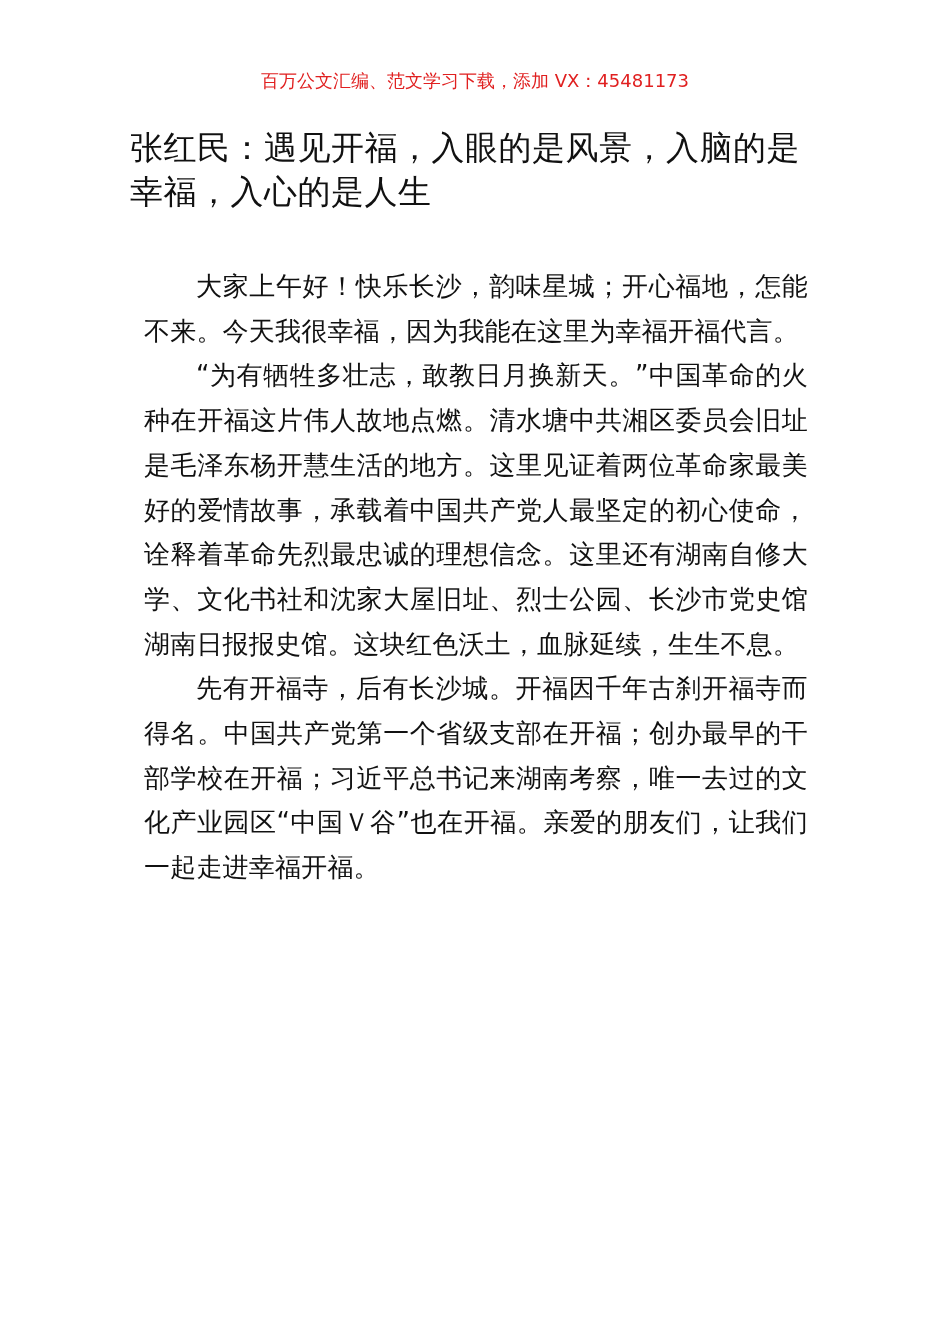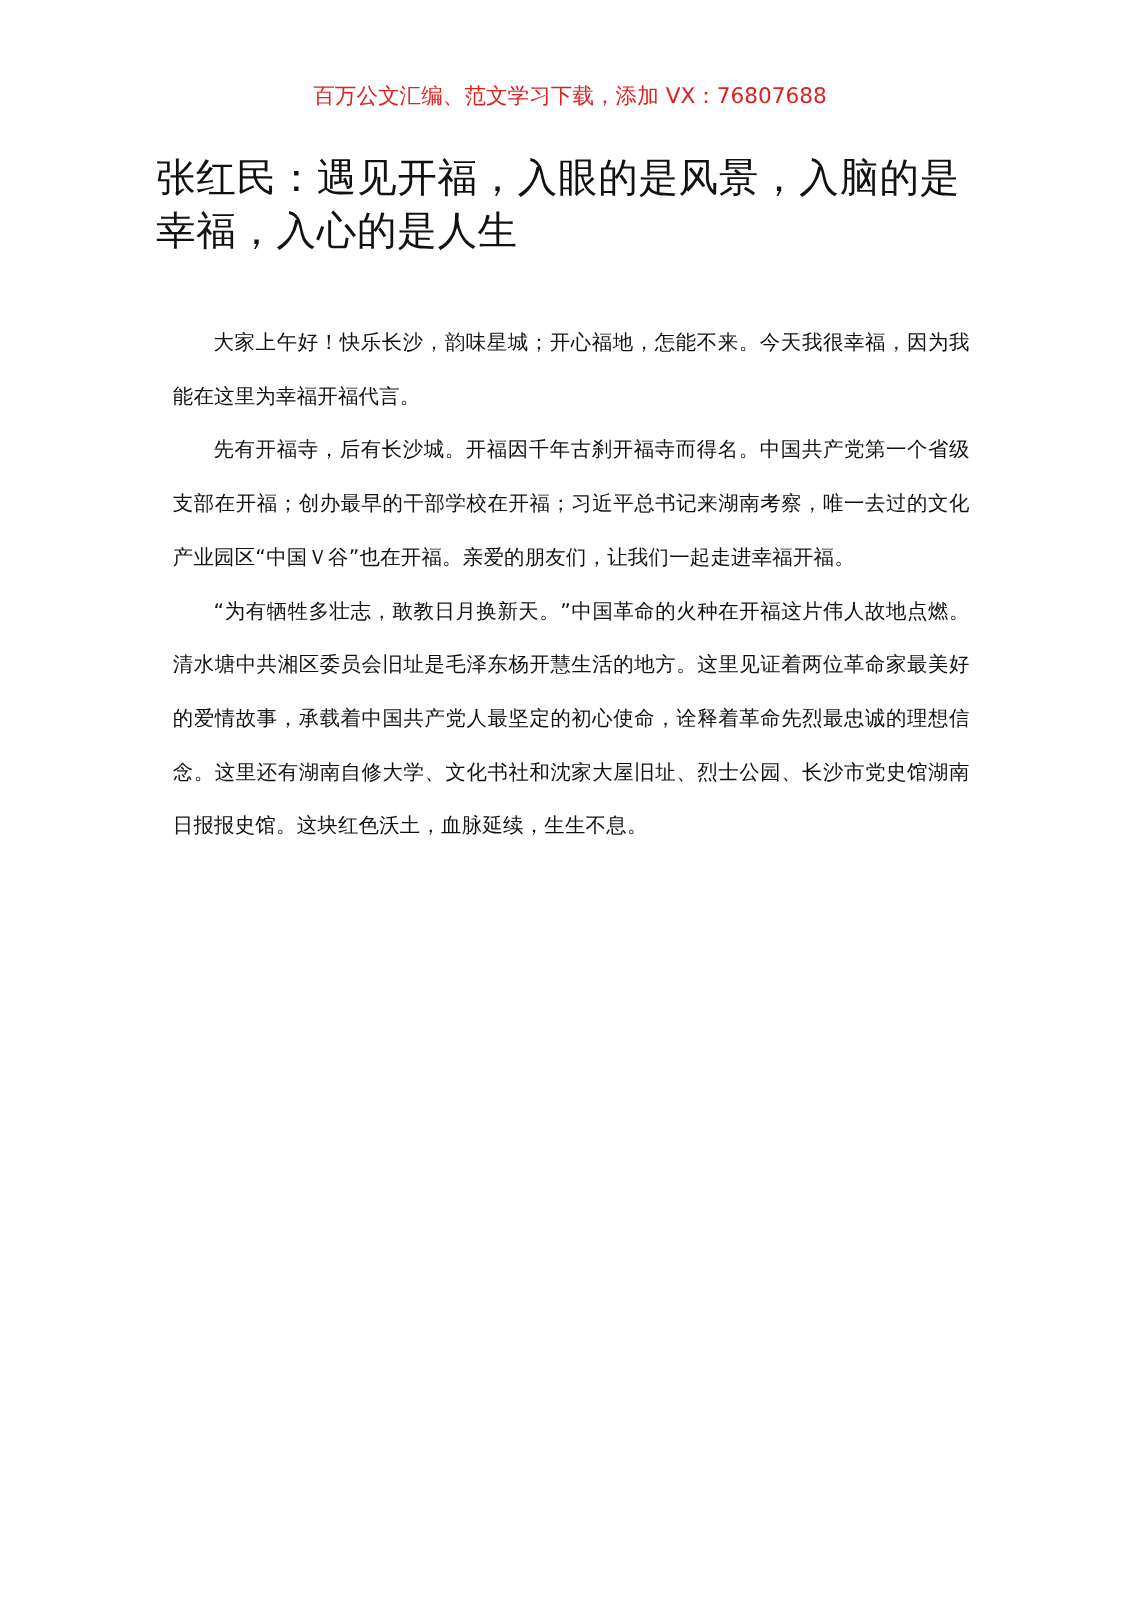--- a/index.html
+++ b/index.html
@@ -44,34 +44,34 @@
     letter-spacing: 0.5px;
   }
   .body {
     position: absolute;
     top: 264px;
     left: 144px;
     width: 664px;
   }
   .para {
     margin: 0;
-    font-size: 17px;
+    font-size: 26px;
     line-height: 44.7px;
     text-indent: 2em;
     text-align: justify;
     color: #111111;
     letter-spacing: 0.2px;
   }
 </style>
 </head>
 <body>
 
 <div class="page">
-  <div class="banner">百万公文汇编、范文学习下载，添加 VX：76807688</div>
+  <div class="banner">百万公文汇编、范文学习下载，添加 VX：45481173</div>
 
   <div class="title">张红民：遇见开福，入眼的是风景，入脑的是幸福，入心的是人生</div>
 
   <div class="body">
     <p class="para">大家上午好！快乐长沙，韵味星城；开心福地，怎能不来。今天我很幸福，因为我能在这里为幸福开福代言。</p>
+    <p class="para">“为有牺牲多壮志，敢教日月换新天。”中国革命的火种在开福这片伟人故地点燃。清水塘中共湘区委员会旧址是毛泽东杨开慧生活的地方。这里见证着两位革命家最美好的爱情故事，承载着中国共产党人最坚定的初心使命，诠释着革命先烈最忠诚的理想信念。这里还有湖南自修大学、文化书社和沈家大屋旧址、烈士公园、长沙市党史馆湖南日报报史馆。这块红色沃土，血脉延续，生生不息。</p>
     <p class="para">先有开福寺，后有长沙城。开福因千年古刹开福寺而得名。中国共产党第一个省级支部在开福；创办最早的干部学校在开福；习近平总书记来湖南考察，唯一去过的文化产业园区“中国Ｖ谷”也在开福。亲爱的朋友们，让我们一起走进幸福开福。</p>
-    <p class="para">“为有牺牲多壮志，敢教日月换新天。”中国革命的火种在开福这片伟人故地点燃。清水塘中共湘区委员会旧址是毛泽东杨开慧生活的地方。这里见证着两位革命家最美好的爱情故事，承载着中国共产党人最坚定的初心使命，诠释着革命先烈最忠诚的理想信念。这里还有湖南自修大学、文化书社和沈家大屋旧址、烈士公园、长沙市党史馆湖南日报报史馆。这块红色沃土，血脉延续，生生不息。</p>
   </div>
 </div>
 
 </body></html>

